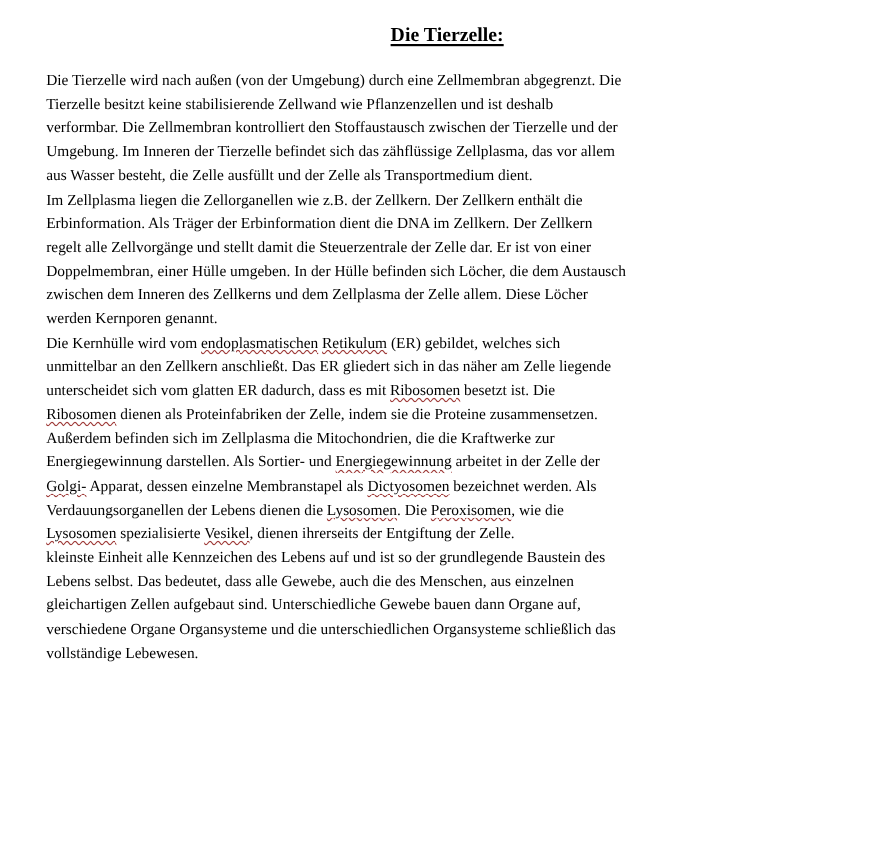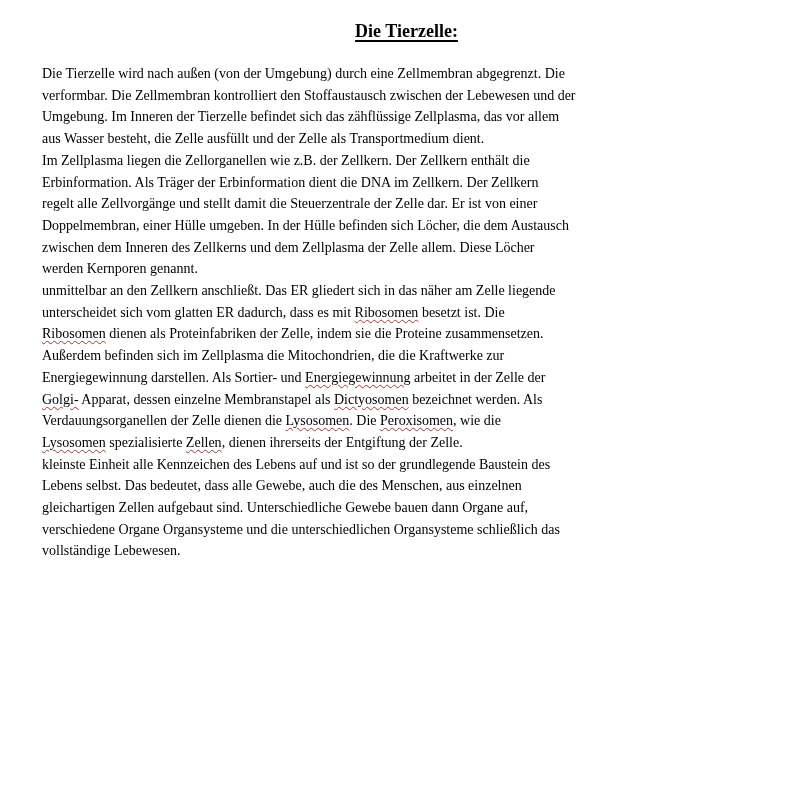--- a/index.html
+++ b/index.html
@@ -43,36 +43,38 @@
     text-underline-offset: 2px;
   }
 </style>
 </head>
 <body>
 
 <div class="page">
   <h1 class="title">Die Tierzelle:</h1>
   <div class="doc-body" id="doc-body">
       <div class="line"><span>Die Tierzelle wird nach außen (von der Umgebung) durch eine Zellmembran abgegrenzt. Die</span></div>
-      <div class="line"><span>verformbar. Die Zellmembran kontrolliert den Stoffaustausch zwischen der Lebewesen und der</span></div>
+      <div class="line"><span>Tierzelle besitzt keine stabilisierende Zellwand wie Pflanzenzellen und ist deshalb</span></div>
+      <div class="line"><span>verformbar. Die Zellmembran kontrolliert den Stoffaustausch zwischen der Tierzelle und der</span></div>
       <div class="line"><span>Umgebung. Im Inneren der Tierzelle befindet sich das zähflüssige Zellplasma, das vor allem</span></div>
       <div class="line"><span>aus Wasser besteht, die Zelle ausfüllt und der Zelle als Transportmedium dient.</span></div>
       <div class="line"><span>Im Zellplasma liegen die Zellorganellen wie z.B. der Zellkern. Der Zellkern enthält die</span></div>
       <div class="line"><span>Erbinformation. Als Träger der Erbinformation dient die DNA im Zellkern. Der Zellkern</span></div>
       <div class="line"><span>regelt alle Zellvorgänge und stellt damit die Steuerzentrale der Zelle dar. Er ist von einer</span></div>
       <div class="line"><span>Doppelmembran, einer Hülle umgeben. In der Hülle befinden sich Löcher, die dem Austausch</span></div>
       <div class="line"><span>zwischen dem Inneren des Zellkerns und dem Zellplasma der Zelle allem. Diese Löcher</span></div>
       <div class="line"><span>werden Kernporen genannt.</span></div>
+      <div class="line"><span>Die Kernhülle wird vom </span><span class="misspell">endoplasmatischen</span><span> </span><span class="misspell">Retikulum</span><span> (ER) gebildet, welches sich</span></div>
       <div class="line"><span>unmittelbar an den Zellkern anschließt. Das ER gliedert sich in das näher am Zelle liegende</span></div>
       <div class="line"><span>unterscheidet sich vom glatten ER dadurch, dass es mit </span><span class="misspell">Ribosomen</span><span> besetzt ist. Die</span></div>
       <div class="line"><span class="misspell">Ribosomen</span><span> dienen als Proteinfabriken der Zelle, indem sie die Proteine zusammensetzen.</span></div>
       <div class="line"><span>Außerdem befinden sich im Zellplasma die Mitochondrien, die die Kraftwerke zur</span></div>
       <div class="line"><span>Energiegewinnung darstellen. Als Sortier- und </span><span class="misspell">Energiegewinnung</span><span> arbeitet in der Zelle der</span></div>
       <div class="line"><span class="misspell">Golgi-</span><span> Apparat, dessen einzelne Membranstapel als </span><span class="misspell">Dictyosomen</span><span> bezeichnet werden. Als</span></div>
-      <div class="line"><span>Verdauungsorganellen der Zelle dienen die </span><span class="misspell">Lysosomen</span><span>. Die </span><span class="misspell">Peroxisomen</span><span>, wie die</span></div>
-      <div class="line"><span class="misspell">Lysosomen</span><span> spezialisierte </span><span class="misspell">Zellen</span><span>, dienen ihrerseits der Entgiftung der Zelle.</span></div>
+      <div class="line"><span>Verdauungsorganellen der Lebens dienen die </span><span class="misspell">Lysosomen</span><span>. Die </span><span class="misspell">Peroxisomen</span><span>, wie die</span></div>
+      <div class="line"><span class="misspell">Lysosomen</span><span> spezialisierte </span><span class="misspell">Vesikel</span><span>, dienen ihrerseits der Entgiftung der Zelle.</span></div>
       <div class="line"><span>kleinste Einheit alle Kennzeichen des Lebens auf und ist so der grundlegende Baustein des</span></div>
       <div class="line"><span>Lebens selbst. Das bedeutet, dass alle Gewebe, auch die des Menschen, aus einzelnen</span></div>
       <div class="line"><span>gleichartigen Zellen aufgebaut sind. Unterschiedliche Gewebe bauen dann Organe auf,</span></div>
       <div class="line"><span>verschiedene Organe Organsysteme und die unterschiedlichen Organsysteme schließlich das</span></div>
       <div class="line"><span>vollständige Lebewesen.</span></div>
     </div>
 </div>
 
 </body></html>

